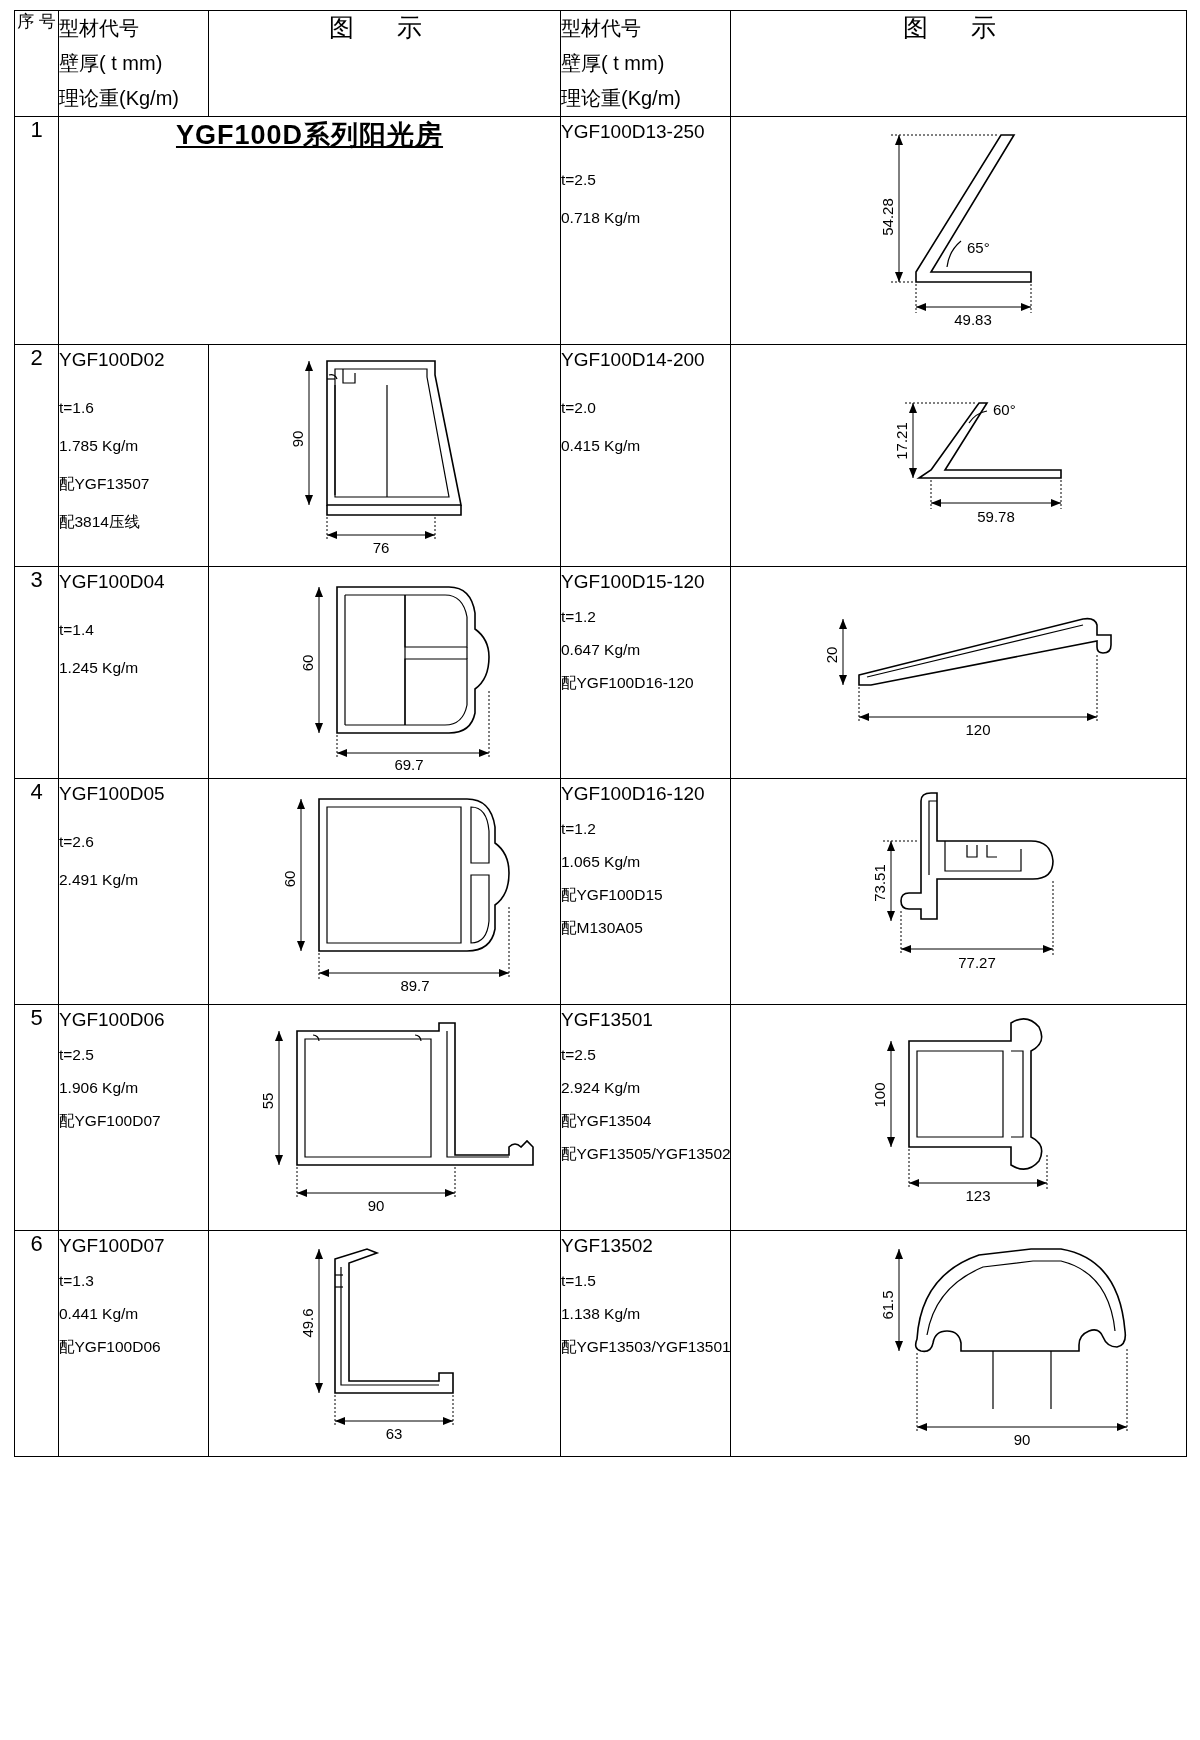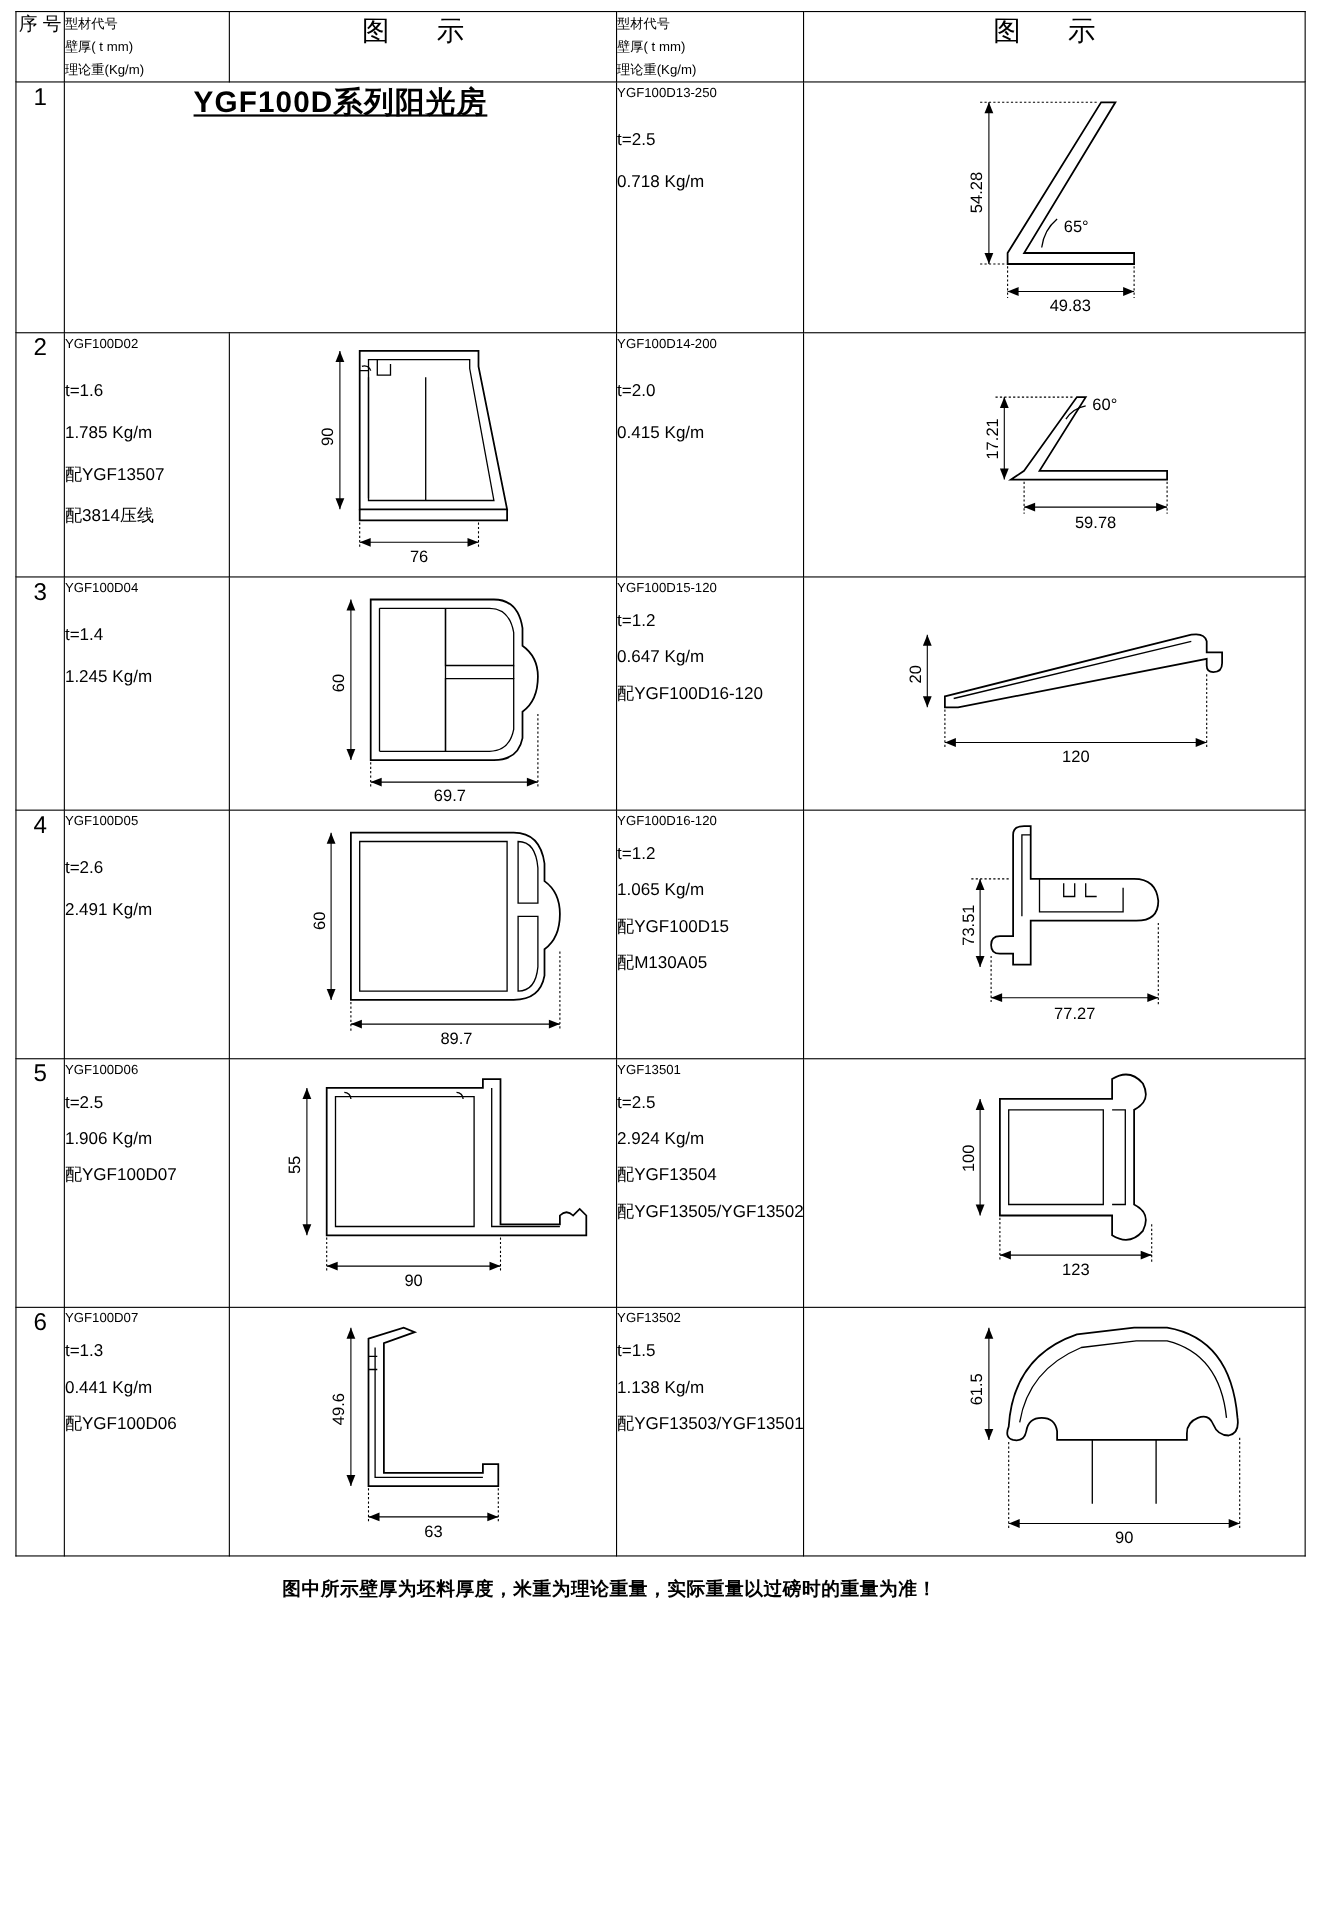--- a/index.html
+++ b/index.html
@@ -40,21 +40,21 @@
   col.c-fig2  { width: 456px; }
 
   .hdr-idx {
     text-align: center;
     vertical-align: middle;
     font-size: 17px;
     line-height: 1.35;
     padding: 8px 0;
   }
   .hdr-code {
-    font-size: 12px;
+    font-size: 20px;
     line-height: 1.75;
     padding: 10px 0 10px 12px;
     white-space: pre-line;
   }
   .hdr-fig {
     text-align: center;
     vertical-align: middle;
     font-size: 25px;
     letter-spacing: 18px;
     padding-left: 18px;
@@ -64,21 +64,21 @@
     vertical-align: middle;
     font-size: 22px;
   }
   .code-cell {
     font-size: 15.5px;
     line-height: 1.55;
     padding: 16px 0 10px 12px;
   }
   .code-cell .ln { display: block; margin-bottom: 14px; white-space: nowrap; }
   .code-cell .ln:last-child { margin-bottom: 0; }
-  .code-cell .title { font-size: 12px; margin-bottom: 22px; }
+  .code-cell .title { font-size: 19px; margin-bottom: 22px; }
   .tight .ln { margin-bottom: 9px; }
   .fig-cell {
     position: relative;
     padding: 0;
   }
   .banner {
     text-align: center;
     vertical-align: middle;
     font-size: 27px;
     font-weight: bold;
@@ -423,14 +423,13 @@
             <path d="M396 196 l-10 -4 l0 8 z"></path>
             <line class="dimline" x1="186" y1="122" x2="186" y2="202" stroke-dasharray="2,2"></line>
             <line class="dimline" x1="396" y1="118" x2="396" y2="202" stroke-dasharray="2,2"></line>
             <text x="291" y="214" text-anchor="middle">90</text>
           </svg>
         </td>
       </tr>
     </tbody>
   </table>
 
-  <div class="footnote">图中所示壁厚为坯料厚度，米重为理论重量，实际重量以过磅时的重量为准！</div>
 </div>
 
 </body></html>

